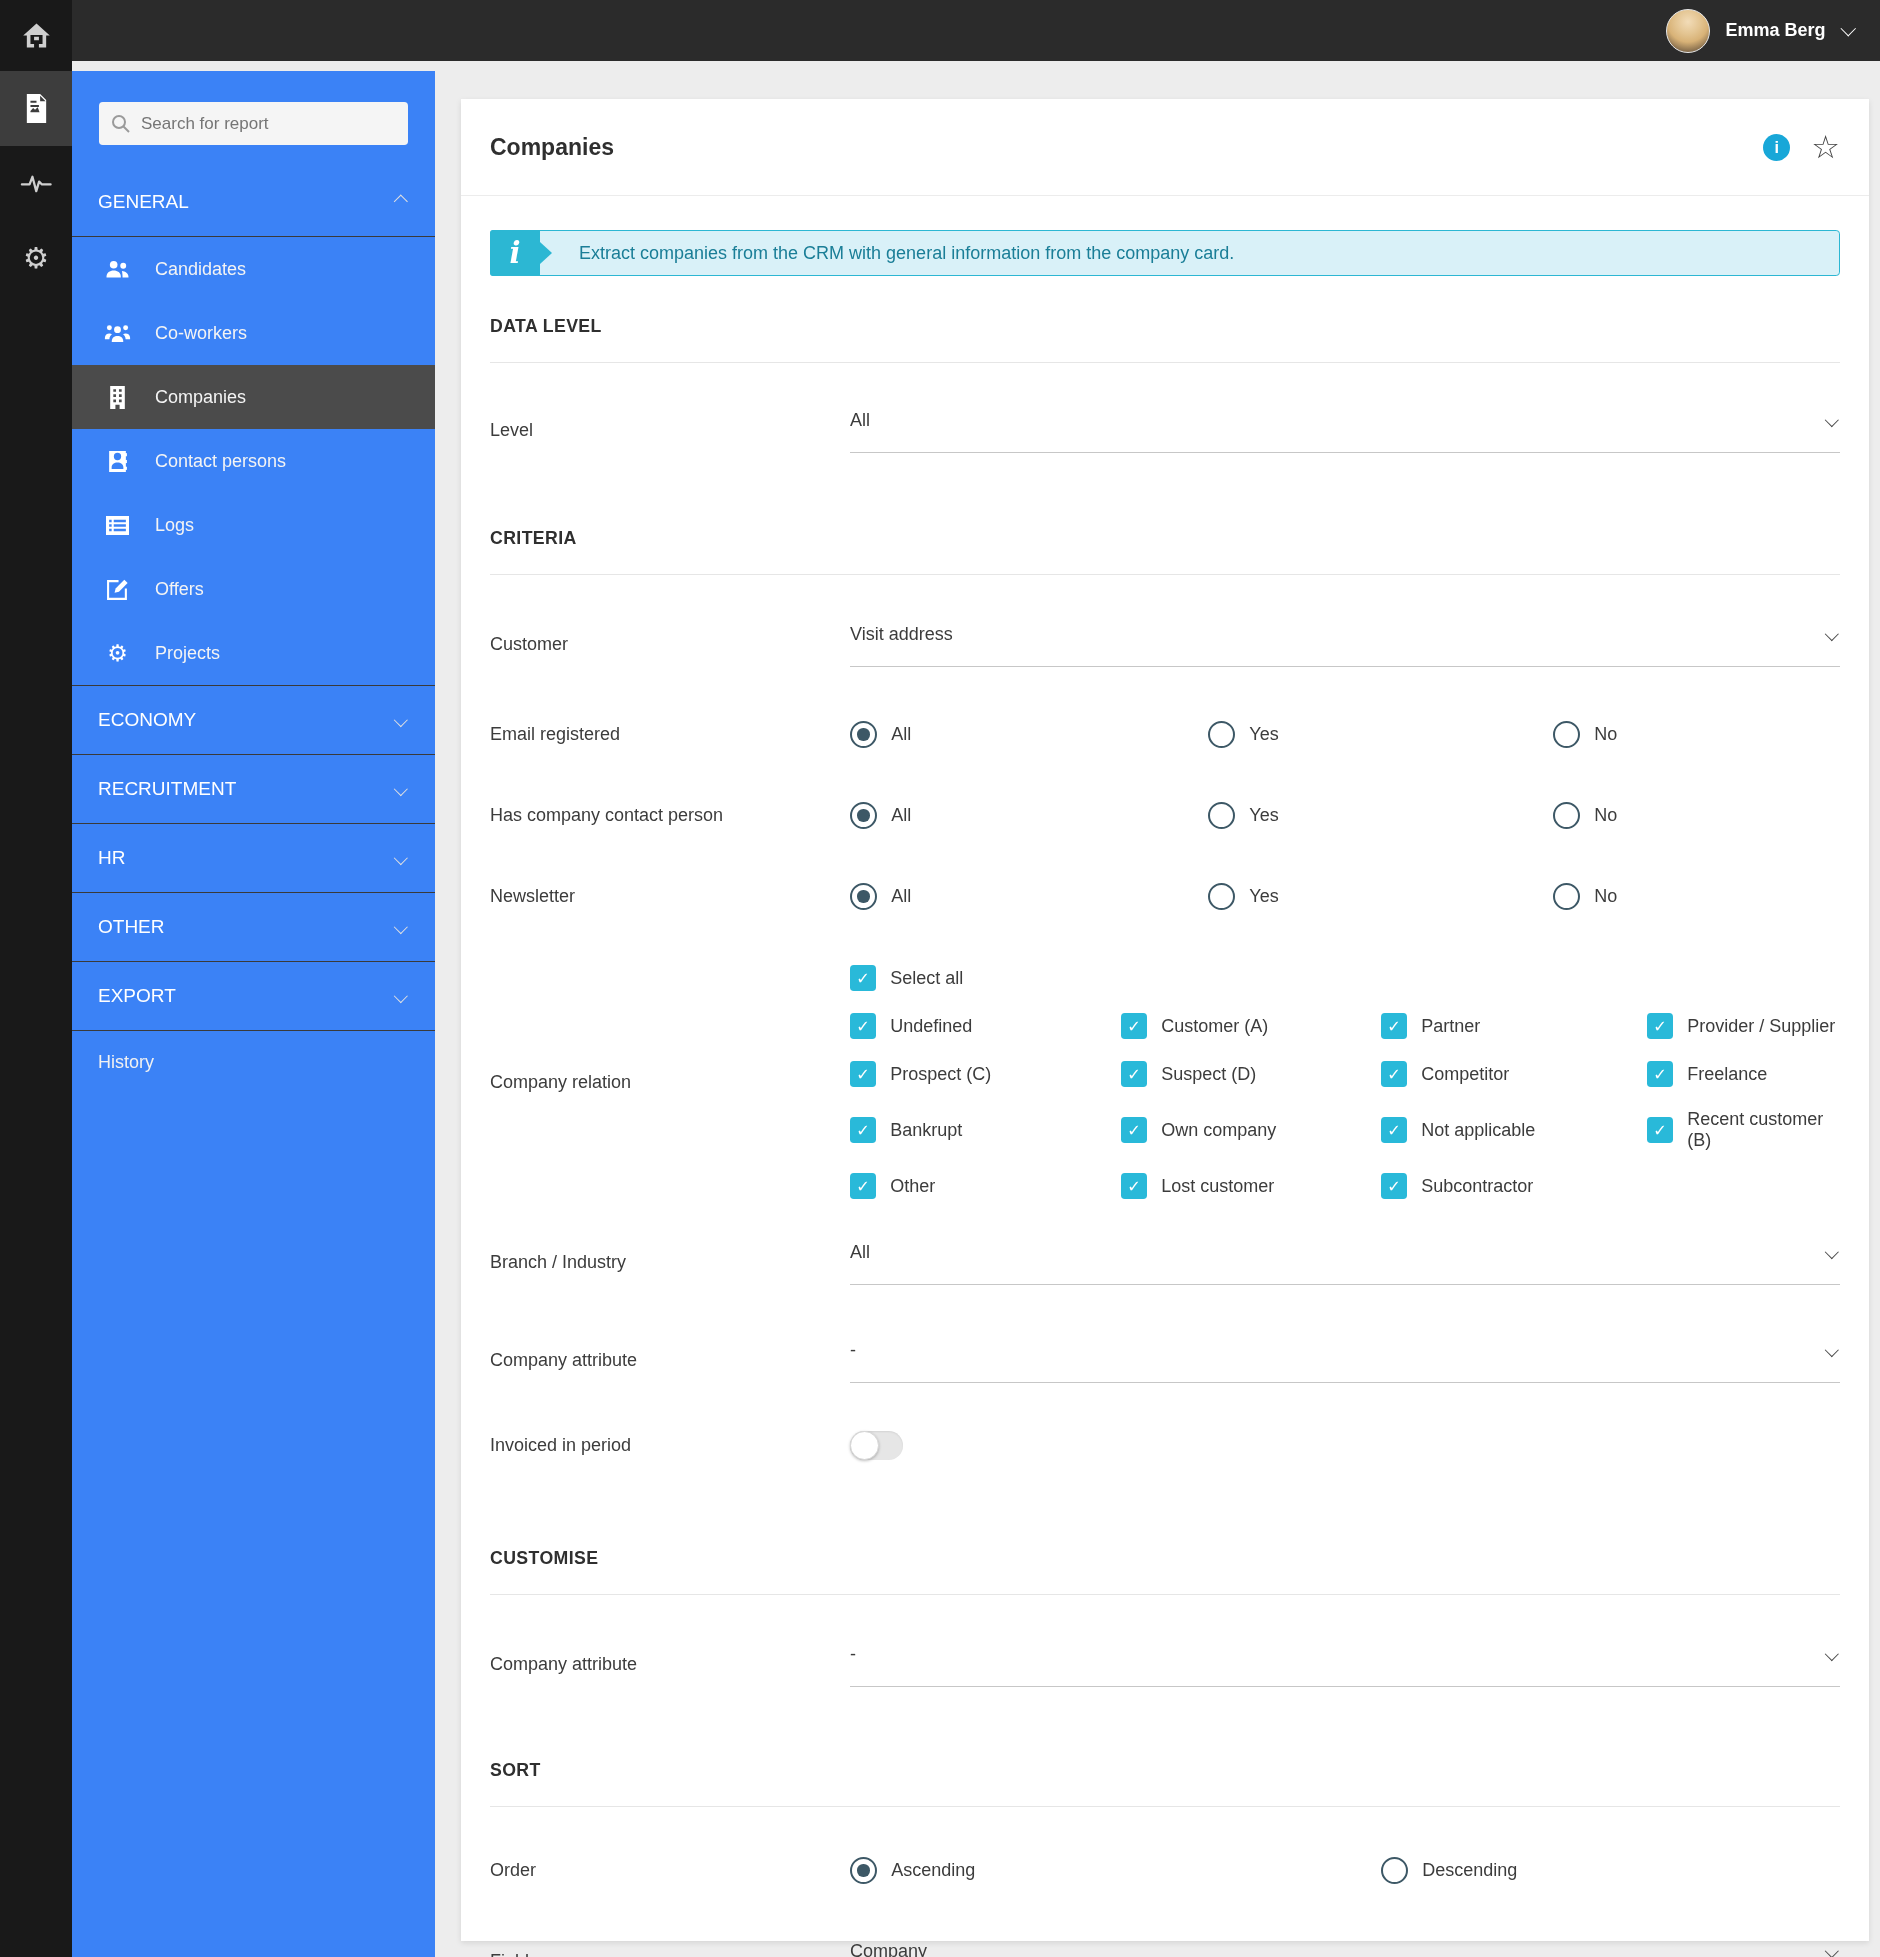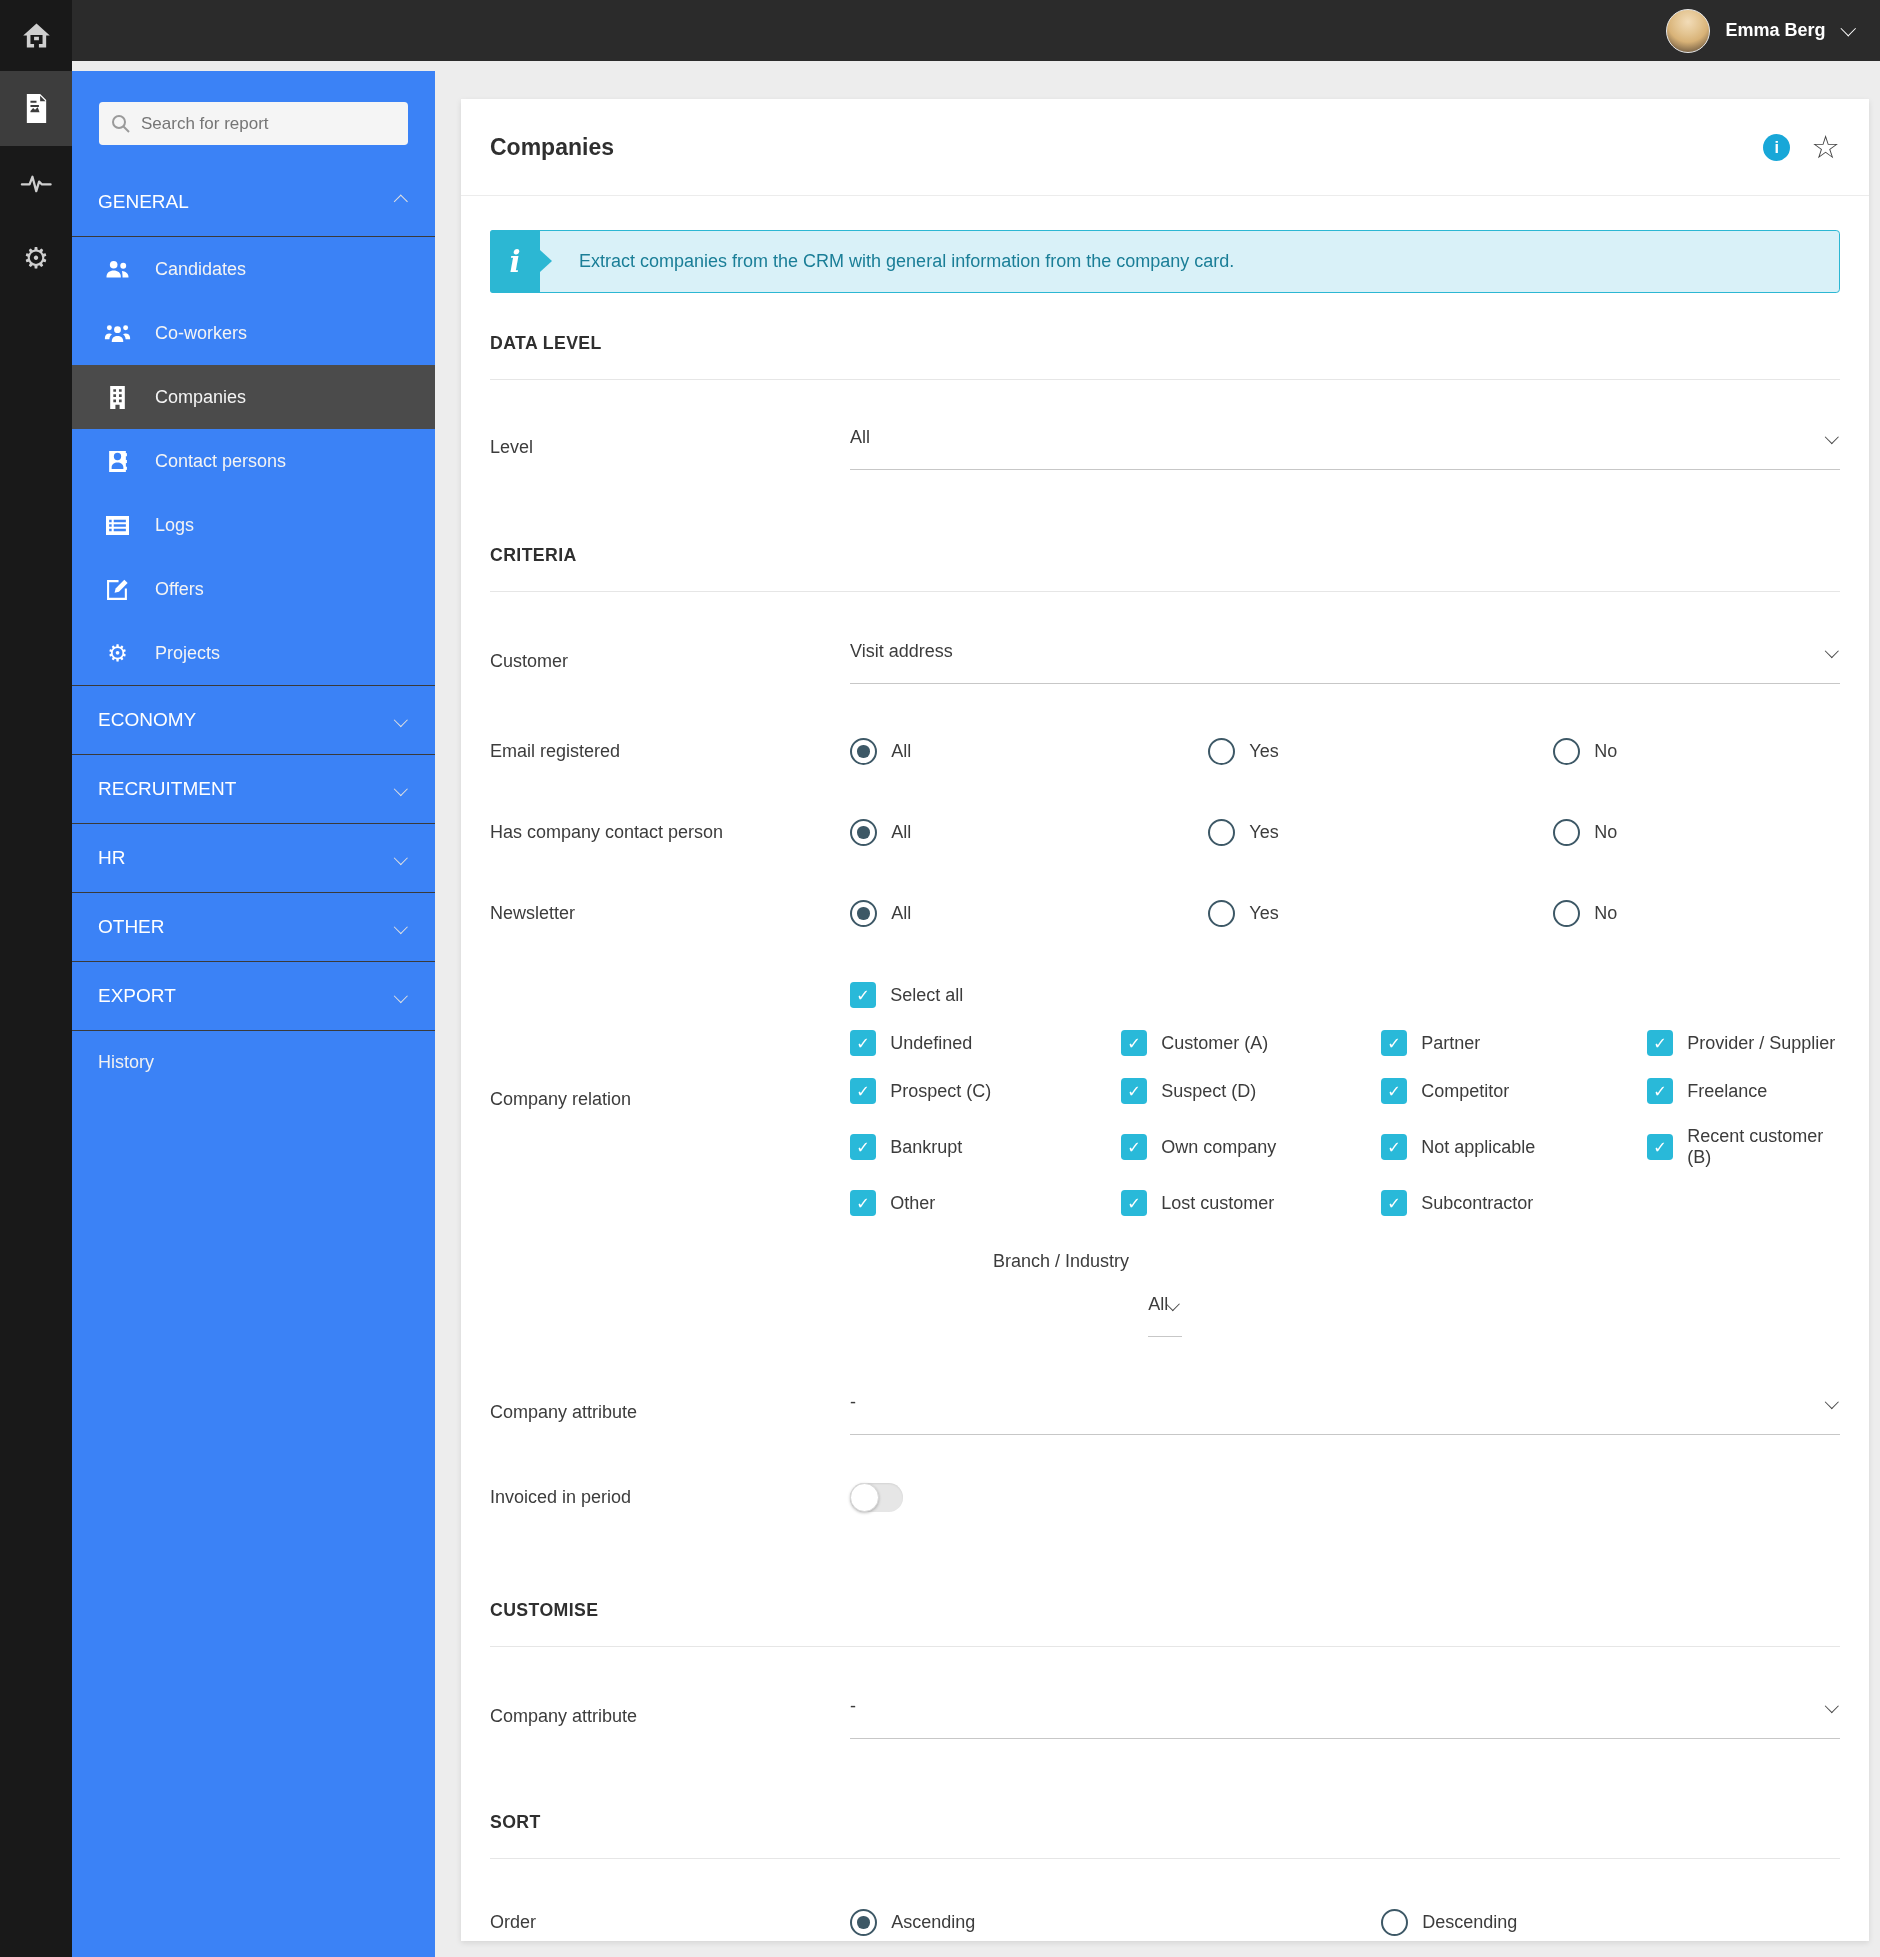--- a/index.html
+++ b/index.html
@@ -51,21 +51,21 @@
   .page-title { font-size:23px; color:#2f2f2f; }
   .head-icons { display:flex; align-items:center; gap:21px; }
   .info-circle { width:27px; height:27px; border-radius:50%; background:#18a7d8; color:#fff; font-weight:700;
     font-size:16.3px; display:flex; align-items:center; justify-content:center; cursor:pointer; }
   .star-ic { font-size:32px; color:#454545; line-height:1; cursor:pointer; }
   .star-ic::before { content:"☆"; font-family:"DejaVu Sans",sans-serif; }
 
   .card-body { padding:0 29px; }
 
   
-  .banner { margin-top:34px; height:63px; position:relative; border:1.9px solid #2cb7d3; border-radius:3.8px;
+  .banner { margin-top:34px; height:46px; position:relative; border:1.9px solid #2cb7d3; border-radius:3.8px;
     background:#d9f1f8; display:flex; align-items:center; }
   .banner-block { position:absolute; left:-1px; top:-1px; bottom:-1px; width:50px; background:#2cb7d3;
     border-radius:2.9px 0 0 2.9px; display:flex; align-items:center; justify-content:center; }
   .banner-block::after { content:""; position:absolute; right:-12.4px; top:50%; margin-top:-11.5px;
     border-top:11.5px solid transparent; border-bottom:11.5px solid transparent; border-left:12.4px solid #2cb7d3; }
   .banner-i::before { content:"i"; font-family:"DejaVu Serif",serif; font-style:italic; font-weight:700;
     font-size:29px; color:#fff; }
   .banner-text { margin-left:88px; font-size:18px; color:#1a7e97; }
 
   
@@ -80,21 +80,21 @@
   .flabel { width:344px; font-size:18px; color:#3c3c3c; line-height:27px; flex:none; }
   .select { flex:1; display:flex; align-items:flex-start; justify-content:space-between;
     border-bottom:1px solid #c7c7c7; padding-bottom:18px; cursor:pointer; }
   .sel-value { font-size:18px; color:#3c3c3c; line-height:27px; }
   .chev.dark { border-color:#4a4a4a; width:9.6px; height:9.6px; margin-top:7.6px; margin-right:3.8px; }
 
   .row-level { margin-top:44px; }
   .row-address { margin-top:46px; }
   .row-radio { margin-top:54px; }
   .row-relation { margin-top:55px; }
-  .row-branch { margin-top:32px;flex-direction:column; }
+  .row-branch { margin-top:40px; }
   .row-attr { margin-top:52px; }
   .row-toggle { margin-top:48px; }
   .row-attr2 { margin-top:46px; }
   .row-order { margin-top:50px; }
   .row-field { margin-top:54px; }
 
   .rgroup { flex:1; display:flex; align-items:center; }
   .ropt { display:flex; align-items:center; cursor:pointer; font-size:18px; color:#3c3c3c; }
   .ropt .radio { width:27px; height:27px; border:2.9px solid #3d5866; border-radius:50%; margin-right:14.3px;
     position:relative; flex:none; }

